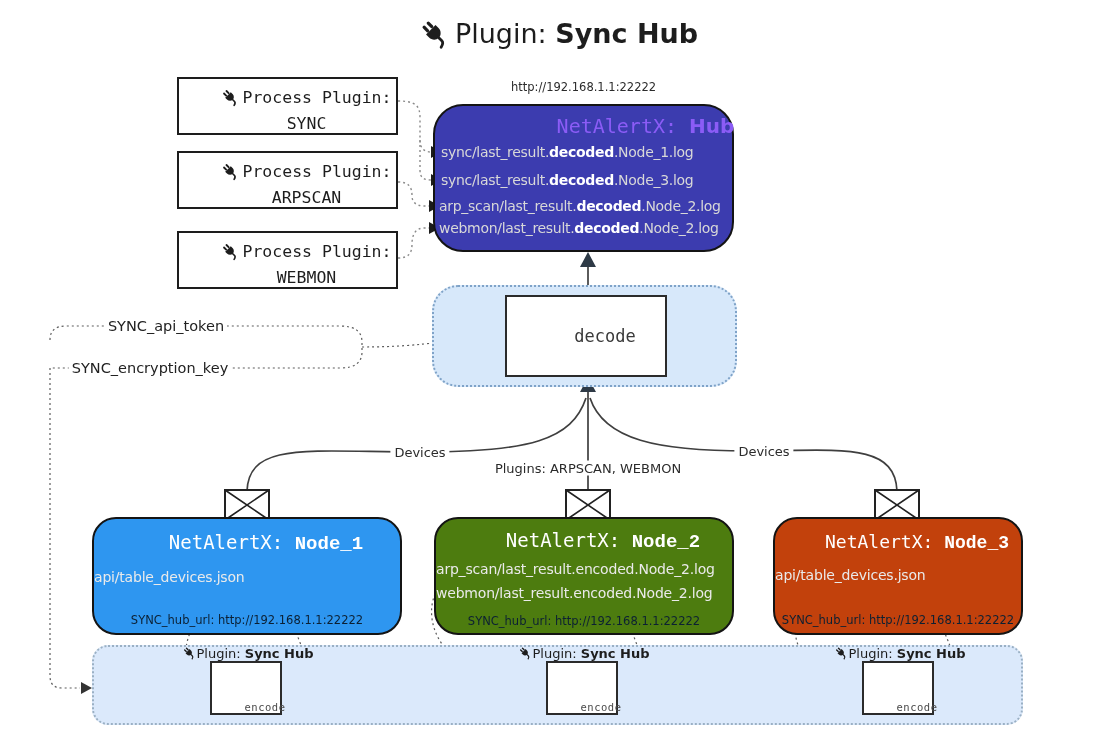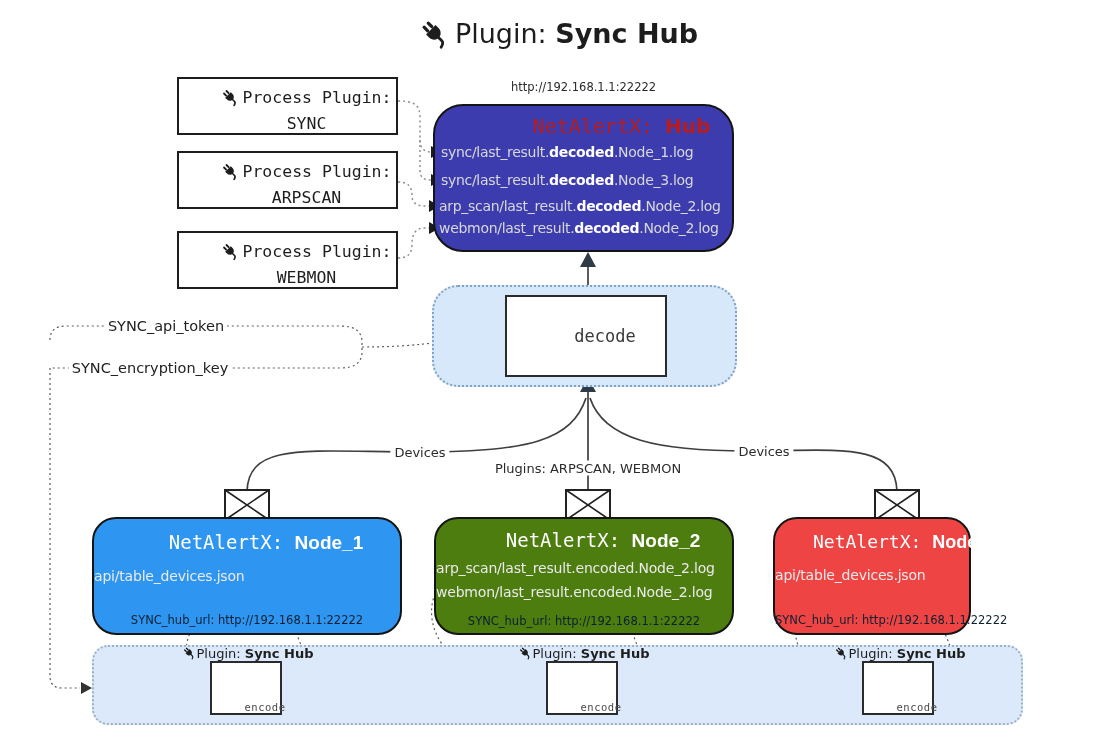--- a/index.html
+++ b/index.html
@@ -12,39 +12,39 @@
   .title{left:0;top:18px;width:1117px;text-align:center;font-size:27px;color:#1d1d1d;}
   .title .plug-svg{width:32px;height:32px;vertical-align:-7px;margin-right:4px;}
   .title b{font-weight:bold;}
   
   .pbox{left:177px;width:221px;height:58px;background:#fff;border:2px solid #1d1d1d;
         text-align:center;font-size:16.5px;line-height:1.55;padding-top:6px;box-sizing:border-box;}
   .pbox .plug-svg{width:19px;height:19px;vertical-align:-4px;margin-right:2px;}
   
   .hub{left:433px;top:104px;width:301px;height:148px;border-radius:30px;
        border:2px solid #141414;box-sizing:border-box;}
-  .hub-title{left:433px;top:114px;width:301px;text-align:center;color:#b91c1c;font-size:20px;}
+  .hub-title{left:457px;top:114px;width:301px;text-align:center;color:#8b5cf6;font-size:20px;}
   .hub-title .name{font-family:"DejaVu Sans","Liberation Sans",sans-serif;font-weight:bold;}
   .hublog{left:441px;width:292px;font-size:14px;letter-spacing:-0.3px;color:#d8d8d8;white-space:nowrap;}
   .hublog b{color:#fff;}
   .hub-url{left:433px;top:80px;width:301px;text-align:center;font-size:11.5px;color:#2b2b2b;}
   
   .decode-area{left:432px;top:285px;width:305px;height:102px;background:#d7e8fa;
                border:2px dotted #7fa3c8;border-radius:26px;box-sizing:border-box;}
   .decode-box{left:505px;top:295px;width:162px;height:82px;background:#fff;border:2px solid #2b2b2b;
               box-sizing:border-box;display:flex;align-items:center;justify-content:center;
               font-size:17px;color:#3a3a3a;}
   
   .keylabel{font-size:14.5px;color:#222;background:#fff;padding:0 3px;transform:translate(-50%,-50%);white-space:nowrap;}
   
   .edgelabel{font-size:13px;color:#2b2b2b;background:#fff;padding:0 4px;transform:translate(-50%,-50%);white-space:nowrap;}
   
   .node{top:517px;height:118px;border-radius:24px;border:2px solid #141414;box-sizing:border-box;}
   .node-title{color:#fff;font-size:19px;text-align:center;white-space:nowrap;}
-  .node-title .name{font-family:Liberation Sans, sans-serif;font-weight:bold;}
+  .node-title .name{font-family:Liberation Mono, monospace;font-weight:bold;}
   .node-line{color:#eaeaea;font-size:14px;letter-spacing:-0.2px;white-space:nowrap;}
   .node-url{color:#0c2033;font-size:11.5px;text-align:center;white-space:nowrap;}
   
   .band{left:92px;top:645px;width:931px;height:80px;background:#dbe9fb;
         border:2px dotted #9ab0c4;border-radius:16px;box-sizing:border-box;}
   .enc-label{top:646px;font-size:13px;color:#1d1d1d;transform:translateX(-50%);white-space:nowrap;}
   .enc-label .plug-svg{width:14px;height:14px;vertical-align:-2px;}
   .enc-label b{font-weight:bold;}
   .enc-box{top:661px;width:72px;height:54px;background:#fff;border:2px solid #2b2b2b;box-sizing:border-box;
            display:flex;align-items:flex-end;justify-content:center;
@@ -201,21 +201,21 @@
 
   <div class="abs node" style="left:434px;width:300px;background:#4d7c0f;">
     <div class="node-title mono" style="margin-top:10px;">
       <span>NetAlertX:</span> <span class="name">Node_2</span>
     </div>
     <div class="node-line" style="margin-top:8px;">arp_scan/last_result.encoded.Node_2.log</div>
     <div class="node-line" style="margin-top:8px;">webmon/last_result.encoded.Node_2.log</div>
     <div class="node-url abs" style="left:0;right:0;bottom:5px;">SYNC_hub_url: http://192.168.1.1:22222</div>
   </div>
 
-  <div class="abs node" style="left:773px;width:198px;background:#ef4444;">
+  <div class="abs node" style="left:773px;width:250px;background:#c2410c;">
     <div class="node-title mono" style="margin-top:12px;font-size:18px;">
       <span>NetAlertX:</span> <span class="name">Node_3</span>
     </div>
     <div class="node-line" style="margin-top:14px;">api/table_devices.json</div>
     <div class="node-url abs" style="left:0;right:0;bottom:6px;">SYNC_hub_url: http://192.168.1.1:22222</div>
   </div>
 
   <div class="abs band"></div>
   <div class="abs enc-label" style="left:248px;">
     <svg class="plug-svg" viewBox="0 0 24 24">

